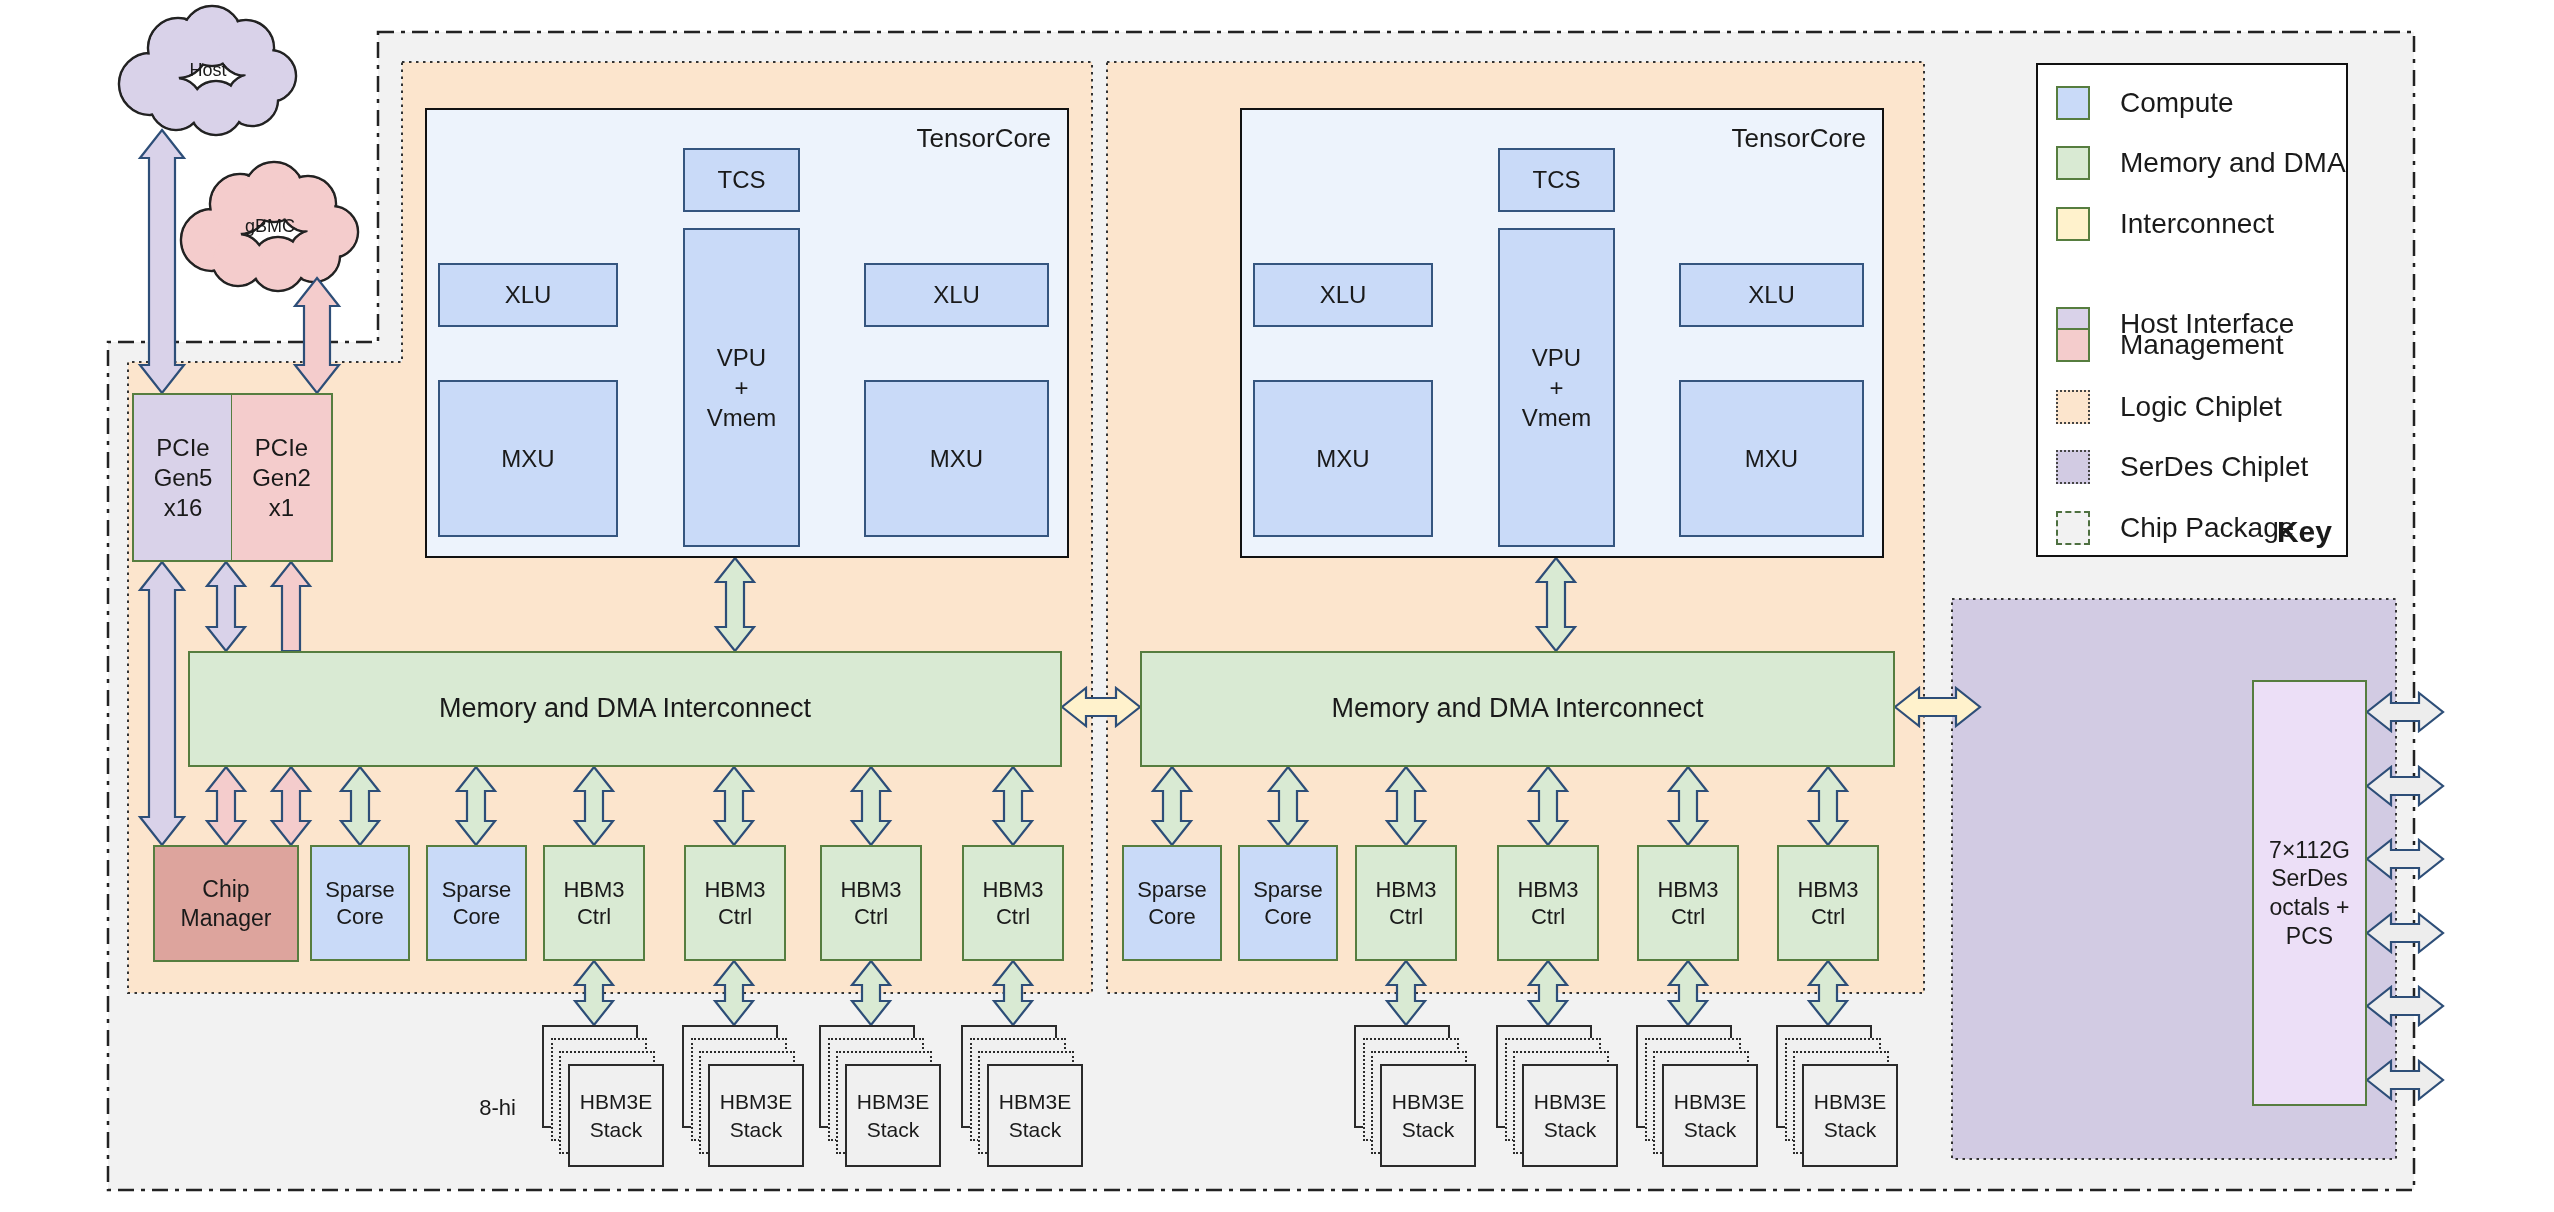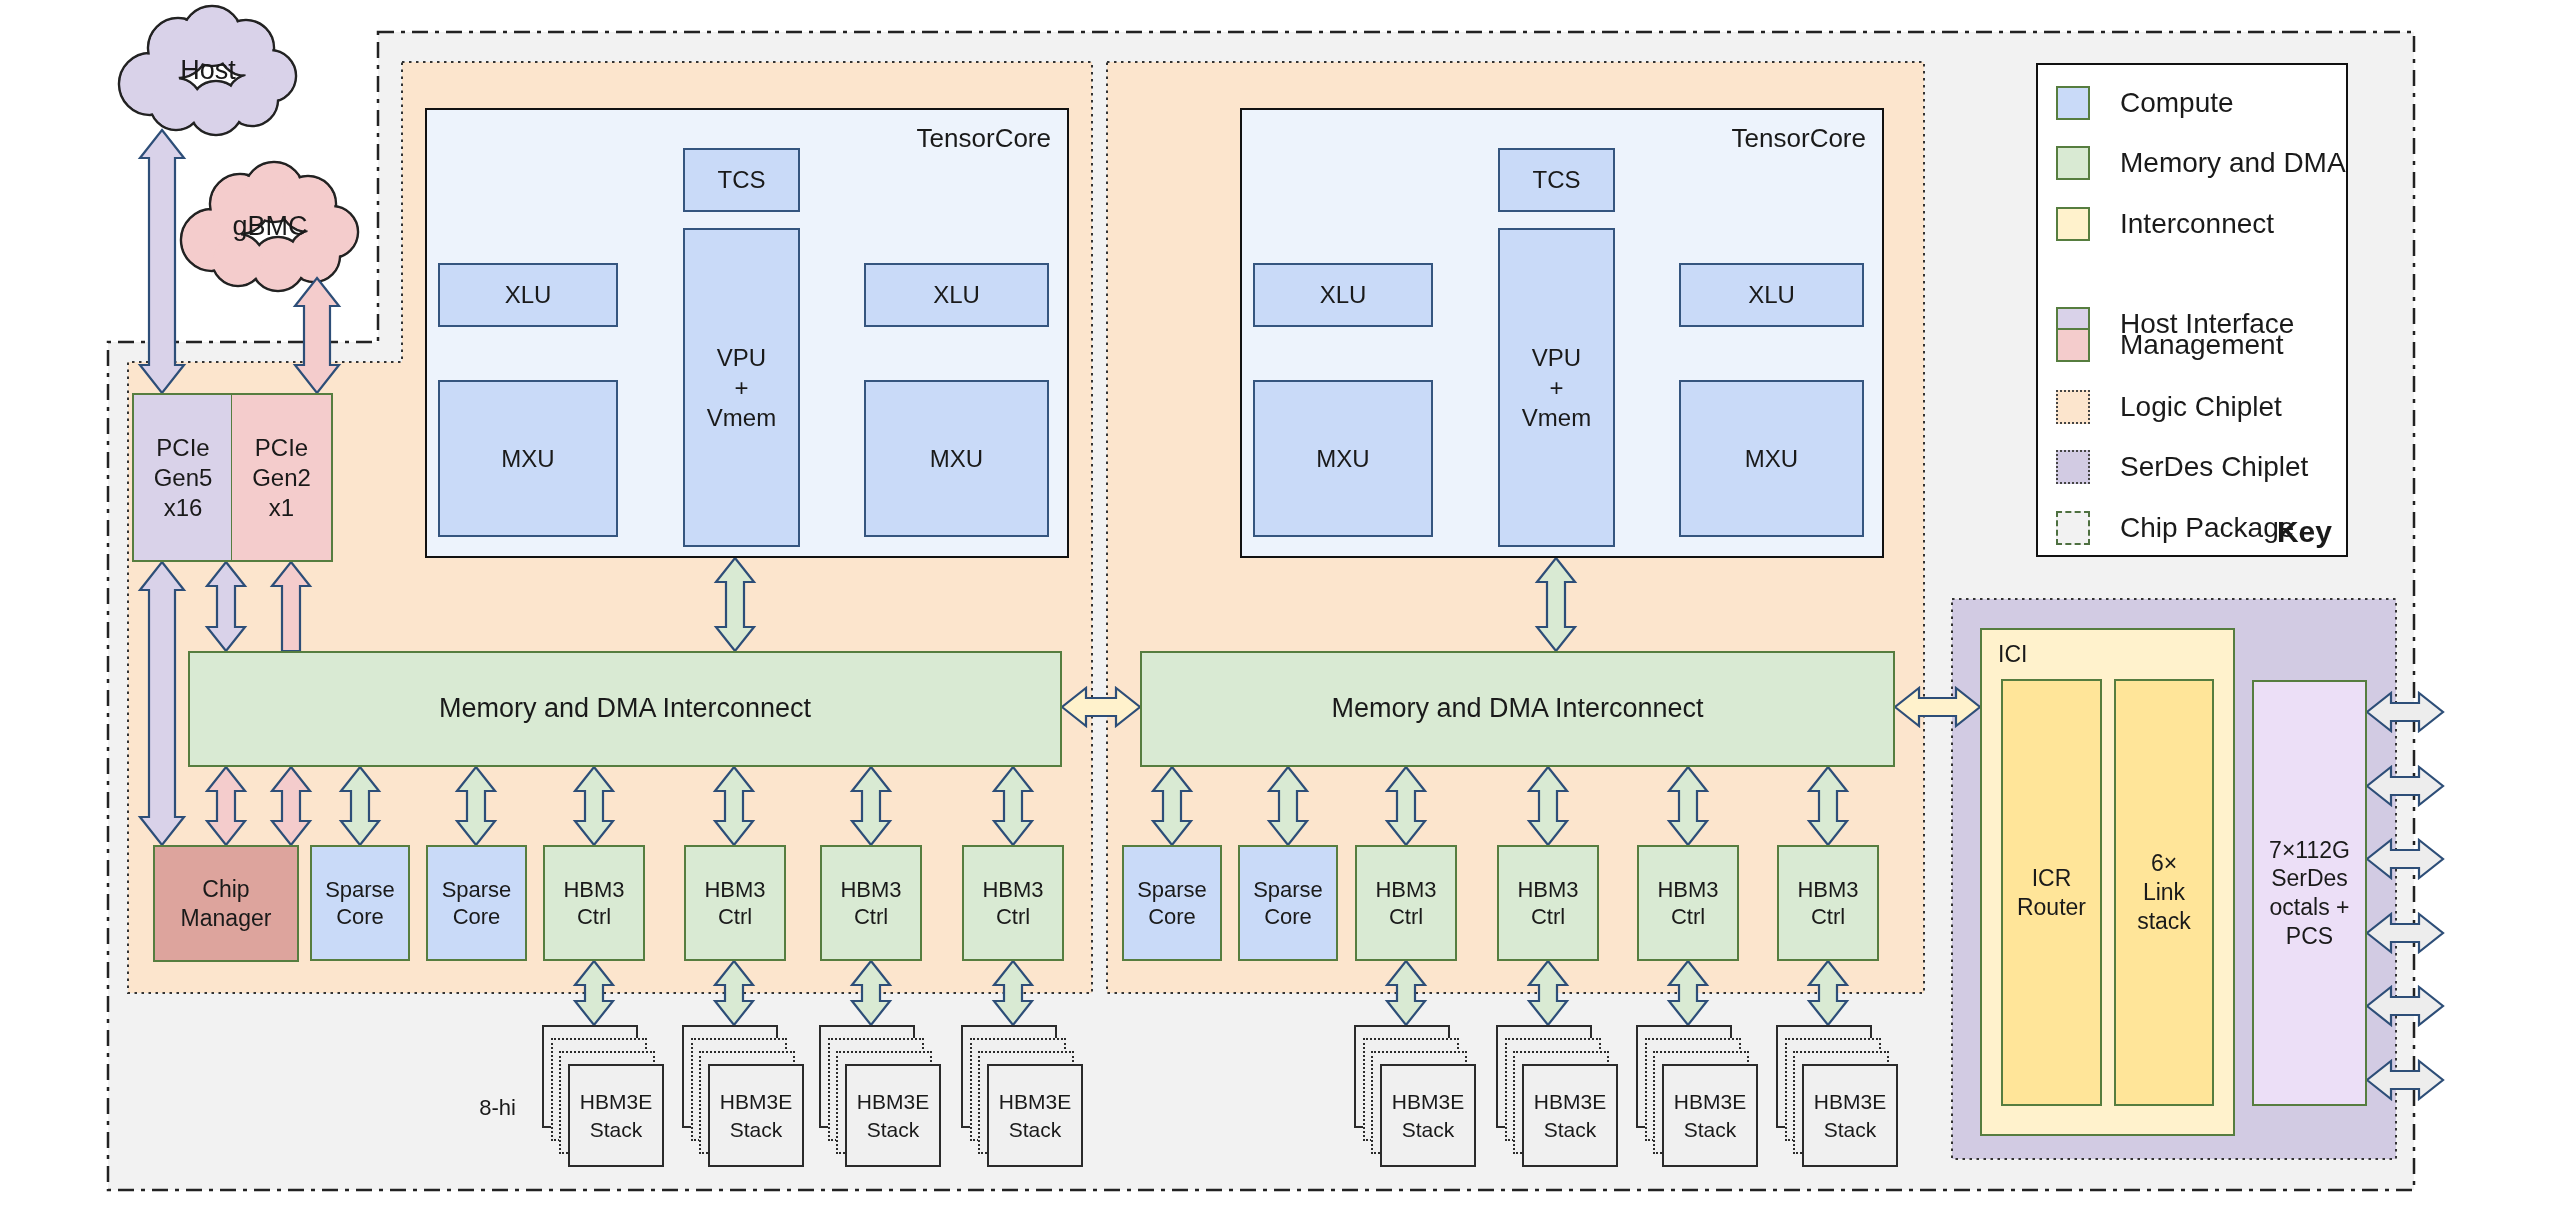--- a/index.html
+++ b/index.html
@@ -12,21 +12,21 @@
   .gb{border:2px solid #567d3f;}
   .nb{border:2px solid #35557f;}
   .db{border:2.5px solid #111;}
   .blue{background:#c9daf8;}
   .green{background:#d9ead3;}
   .purple{background:#d9d2e9;}
   .pink{background:#f4cccc;}
   .tc{background:#edf3fc;}
   .tclabel{position:absolute;top:12px;right:16px;font-size:26px;}
   .f22{font-size:22px;} .f23{font-size:23px;} .f24{font-size:24px;} .f28{font-size:28px;}
-  .cloudtxt{position:absolute;transform:translate(-50%,-50%);font-size:27px;}
+  .cloudtxt{position:absolute;transform:translate(-50%,-50%);font-size:18px;}
   .barlabel{font-size:27px;}
   .ici-outer{background:#fff2cc;}
   .ici-inner{background:#ffe599;}
   .serdes-box{background:#ecdff7;}
   .chipmgr{background:#dda49d;}
   .legend{position:absolute;background:#ffffff;border:2px solid #111;box-sizing:border-box;}
   .lrow{position:absolute;left:18px;height:36px;display:flex;align-items:center;}
   .sw{width:34px;height:34px;box-sizing:border-box;margin-right:30px;flex:none;}
   .sw-compute{background:#c9daf8;border:2px solid #567d3f;}
   .sw-memory{background:#d9ead3;border:2px solid #567d3f;}
@@ -262,28 +262,20 @@
       </div>
       <div class="stack" style="left: 1776px; top: 1025px; width: 131px; height: 142px;">
         <div class="slayer s-solid" style="left: 0px; top: 0px;"></div>
         <div class="slayer s-dot" style="left: 9px; top: 13px;"></div>
         <div class="slayer s-dot" style="left: 17px; top: 26px;"></div>
         <div class="slayer s-solid s-front" style="left: 26px; top: 39px;">HBM3E
 Stack</div>
       </div>
     </div>
 
-  <div class="box ici-outer gb" style="left:1980px;top:628px;width:255px;height:508px;">
-    <div class="icilabel">ICI</div>
-    <div class="box f23 ici-inner gb" style="left:19px;top:49px;width:101px;height:427px;">ICR
-Router</div>
-    <div class="box f23 ici-inner gb" style="left:132px;top:49px;width:100px;height:427px;">6×
-Link
-stack</div>
-  </div>
 
   <div class="box f23 serdes-box gb" style="left:2252px;top:680px;width:115px;height:426px;">7×112G
 SerDes
 octals +
 PCS</div>
 
   <div class="legend" style="left:2036px;top:63px;width:312px;height:494px;">
     <div class="lrow" style="top:20px;">
         <span class="sw sw-compute"></span>
         <span class="f28">Compute</span>

